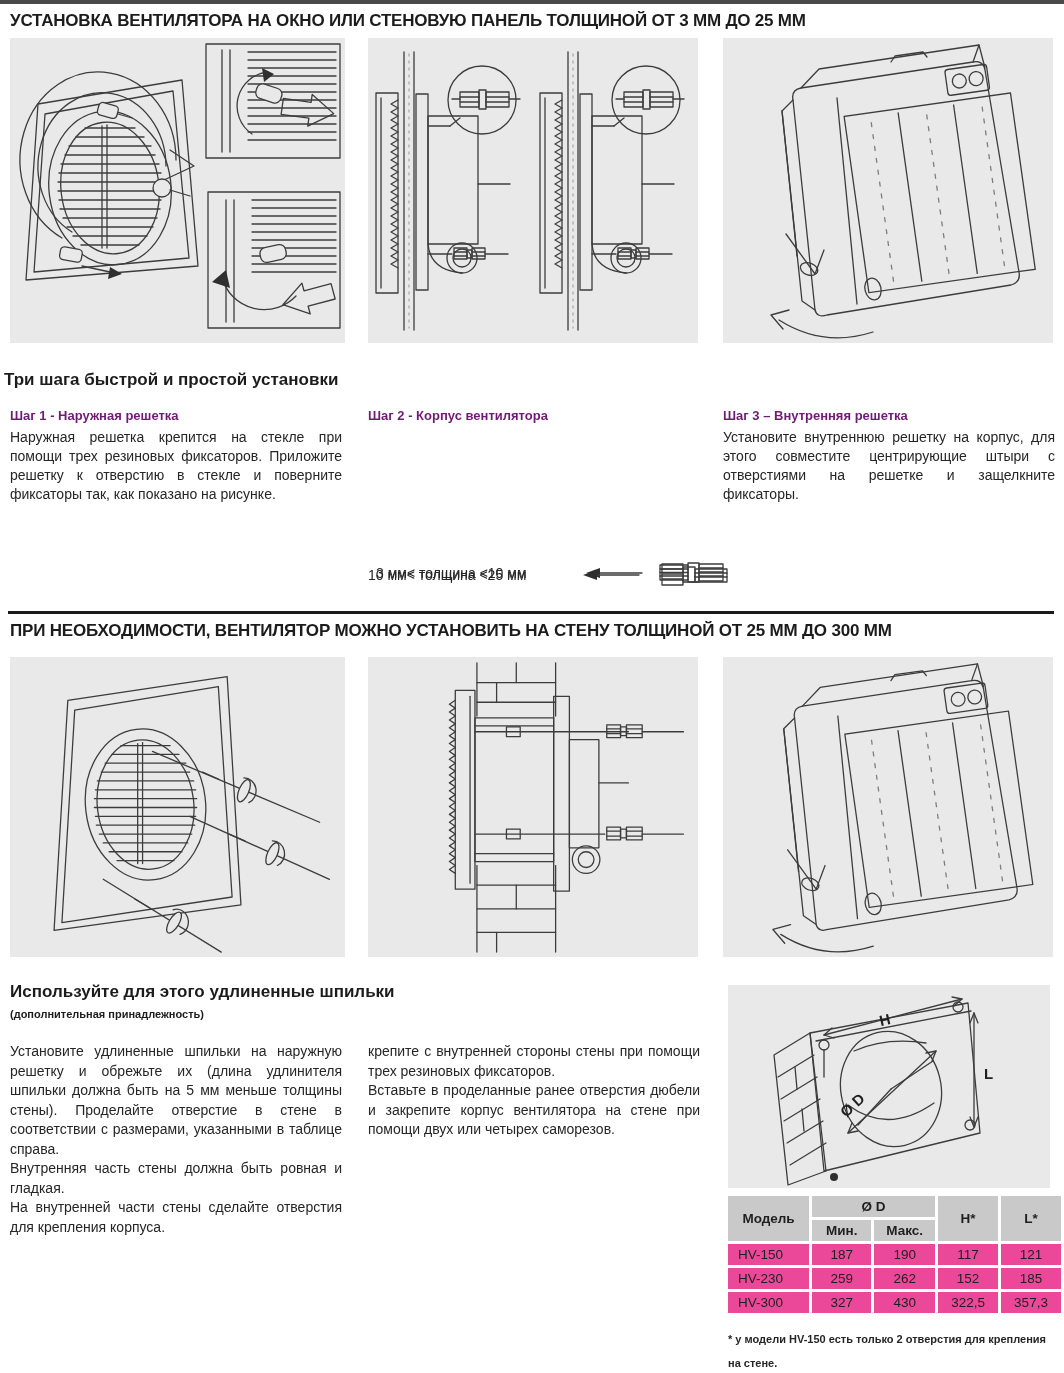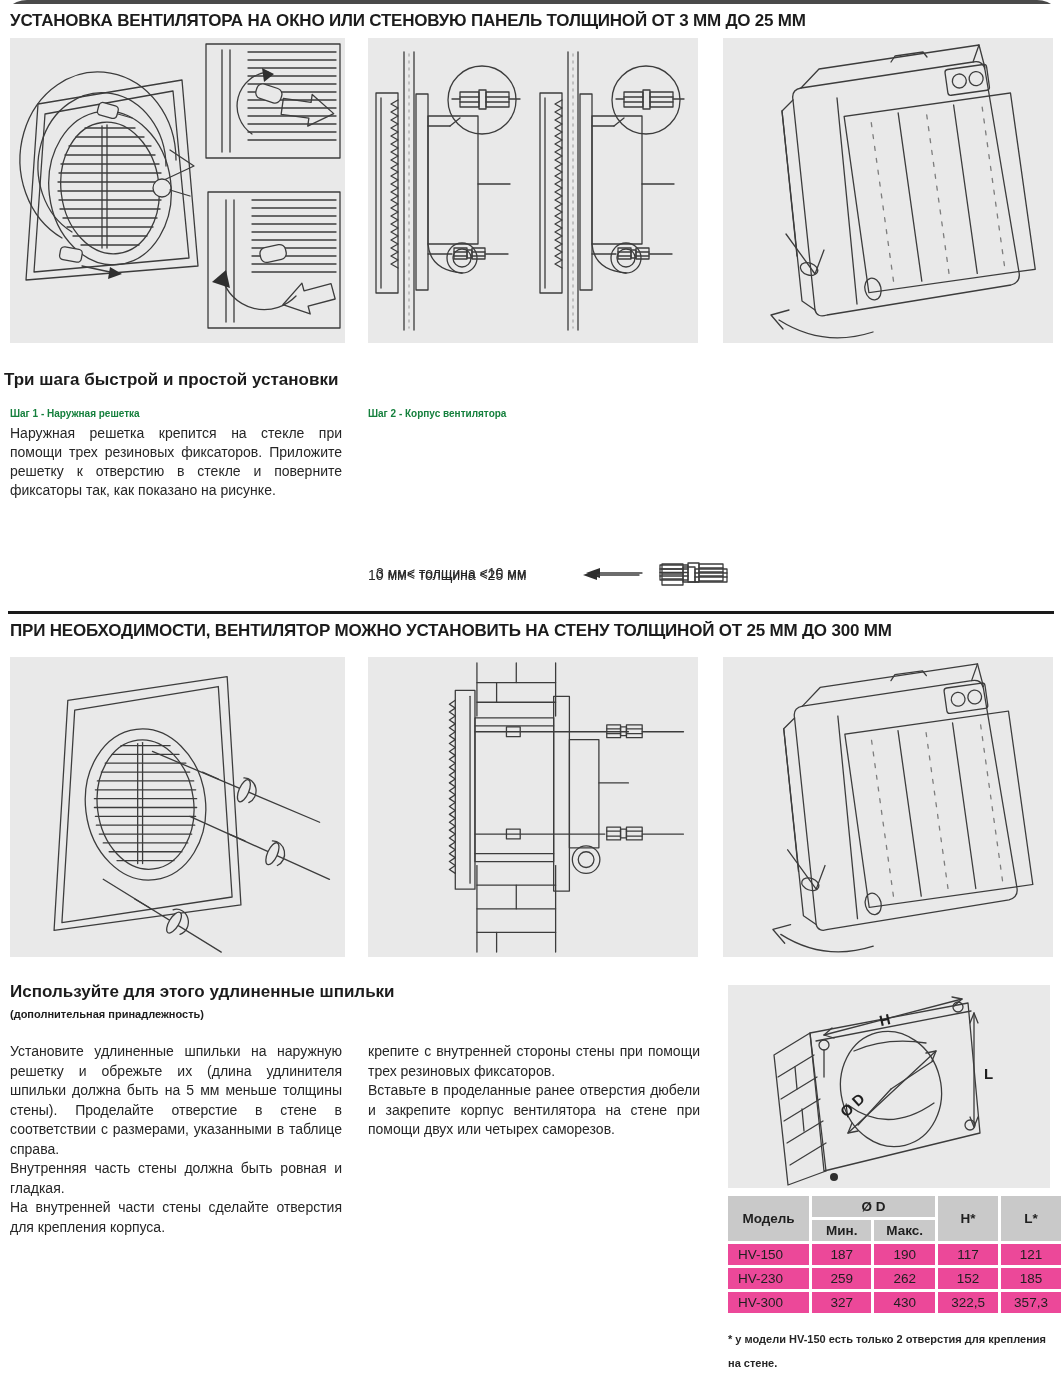--- a/index.html
+++ b/index.html
@@ -1,23 +1,23 @@
 <!DOCTYPE html>
 <html><head>
 <meta charset="utf-8">
 <style>
   html,body{margin:0;padding:0;background:#fff;}
   .page{position:relative;width:1064px;height:1373px;background:#fff;overflow:hidden;
-        font-family:"Liberation Sans","DejaVu Sans",sans-serif;color:#262626;border-radius:27px;}
+        font-family:"Liberation Sans","DejaVu Sans",sans-serif;color:#262626;}
   .abs{position:absolute;}
   .toprule{left:0;top:0;width:1064px;height:4px;background:#4a4a4a;}
   .h1{font-size:17px;font-weight:700;color:#1c1c1c;letter-spacing:-0.2px;white-space:nowrap;}
   .h2{font-size:17px;font-weight:700;color:#1c1c1c;}
   .h3{font-size:11px;font-weight:700;color:#1c1c1c;}
-  .step-title{font-size:10px;font-weight:700;color:#15803d;margin:0 0 5px 0;}
+  .step-title{font-size:13px;font-weight:700;color:#701a75;margin:0 0 5px 0;}
   .body-text{font-size:14px;line-height:19px;text-align:justify;margin:0;}
   .para{font-size:14px;line-height:19.5px;text-align:justify;margin:0;}
   .panel{background:#e9e9e9;}
   .divider{left:8px;top:611px;width:1046px;height:3px;background:#1a1a1a;}
   .thick-row{display:flex;align-items:center;gap:14px;}
   .thick-label{font-size:14px;width:196px;}
   
   .dim-table{border-collapse:separate;border-spacing:3px;font-size:13.5px;color:#1f1f1f;}
   .dim-table th{background:#c9c9c9;font-weight:700;text-align:center;padding:3px 4px;}
   .dim-table td{background:#ec4899;text-align:center;padding:3px 4px;}
@@ -202,20 +202,24 @@
 
   <div class="abs" style="left:10px;top:408px;width:332px;">
     <p class="step-title">Шаг 1 - Наружная решетка</p>
     <p class="body-text">Наружная решетка крепится на стекле при помощи трех резиновых фиксаторов. Приложите решетку к отверстию в стекле и поверните фиксаторы так, как показано на рисунке.</p>
   </div>
 
   <div class="abs" style="left:368px;top:408px;width:332px;">
     <p class="step-title">Шаг 2 - Корпус вентилятора</p>
   </div>
 
+  <div class="abs" style="left:723px;top:408px;width:332px;">
+    <p class="step-title">Шаг 3 – Внутренняя решетка</p>
+    <p class="body-text">Установите внутреннюю решетку на корпус, для этого совместите центрирующие штыри с отверстиями на решетке и защелкните фиксаторы.</p>
+  </div>
 
   <div class="abs thick-row" style="left:376px;top:523px;margin-top:36px;">
     <span class="thick-label">3 мм&lt; толщина &lt;10 мм</span>
     <svg width="58" height="14" viewBox="0 0 58 14">
       <line x1="56" y1="7" x2="12" y2="7" stroke-width="1.6"></line>
         <path class="dark" d="M14,2 L0,7 L14,12 Z"></path>
     </svg>
     <svg width="72" height="27" viewBox="0 0 72 27">
       <rect x="2" y="6" width="28" height="15"></rect>
       <line x1="2" y1="10" x2="30" y2="10"></line>

